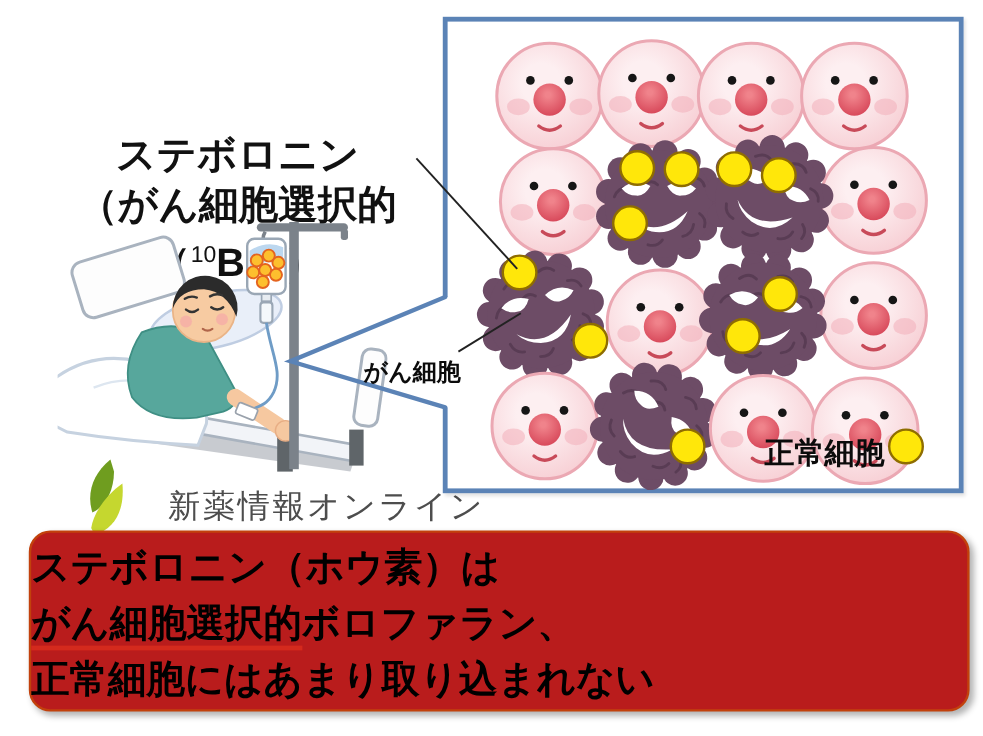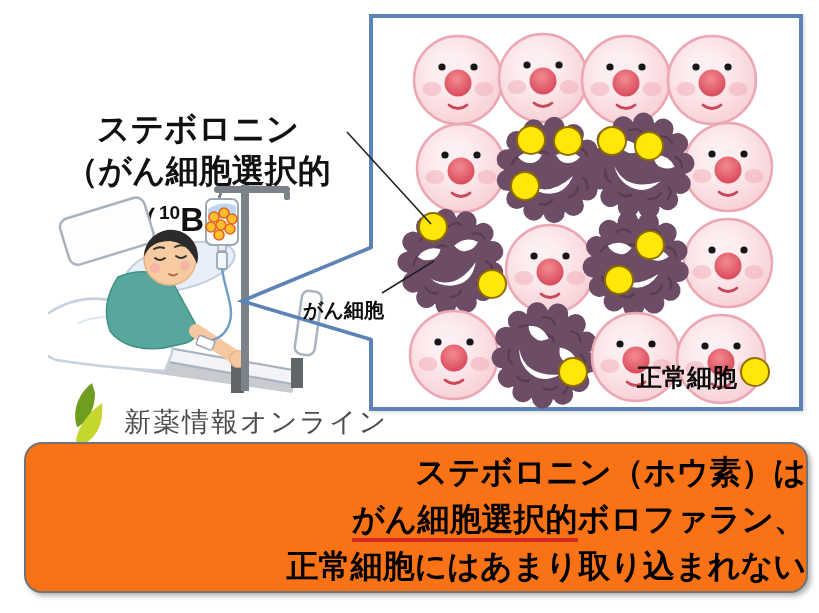--- a/index.html
+++ b/index.html
@@ -1,41 +1,41 @@
 <!DOCTYPE html>
 <html><head>
 <meta charset="utf-8">
 <style>
   html,body{margin:0;padding:0;background:#fff;}
   .canvas{position:relative;width:819px;height:613px;background:#fff;overflow:hidden;
           font-family:"Liberation Sans","DejaVu Sans",sans-serif;}
   
   .title{position:absolute;left:22px;top:60px;width:352px;text-align:center;
          font-size:33px;font-weight:700;color:#111;line-height:42px;letter-spacing:0px;margin-top:48px;}
-  .title sup{font-size:0.58em;vertical-align:super;font-weight:700;}
+  .title sup{font-size:0.58em;vertical-align:super;font-weight:400;}
   
   .cellbox{position:absolute;left:369px;top:14px;width:426px;height:389px;background:#fff;
            border:4px solid #5b83b6;box-shadow:2px 2px 3px rgba(0,0,0,0.12);}
   .cellbox svg{position:absolute;left:-4px;top:-4px;}
   
   .lbl{position:absolute;font-weight:700;color:#0b0b0b;white-space:nowrap;}
   .lbl-cancer{left:303px;top:297px;font-size:20px;}
   .lbl-normal{left:637px;top:361px;font-size:25px;}
   
   .overlay{position:absolute;left:0;top:0;pointer-events:none;}
   
   .patient{position:absolute;left:48px;top:155px;}
   
-  .logo{position:absolute;left:70px;top:382px;display:flex;align-items:center;}
+  .logo{position:absolute;left:70px;top:382px;display:flex;align-items:center;gap:16px;}
   .logo-text{font-size:27px;color:#4d4d4d;letter-spacing:2px;margin-left:12px;margin-top:14px;}
   
   .summary{position:absolute;left:24px;top:442px;width:784px;height:151px;box-sizing:border-box;
-           background:#f97316;border:2px solid #737373;border-radius:18px;
+           background:#b91c1c;border:2px solid #c2410c;border-radius:18px;
            box-shadow:3px 3px 5px rgba(0,0,0,0.3);
-           text-align:right;font-size:32px;font-weight:700;color:#000;line-height:47px;
+           text-align:left;font-size:32px;font-weight:700;color:#000;line-height:47px;
            padding-top:5px;}
   .em-underline{border-bottom:4px solid #d42a1d;padding-bottom:1px;}
 </style>
 </head>
 <body>
 
 <div class="canvas">
 
   <svg width="0" height="0" style="position:absolute">
     <defs>

